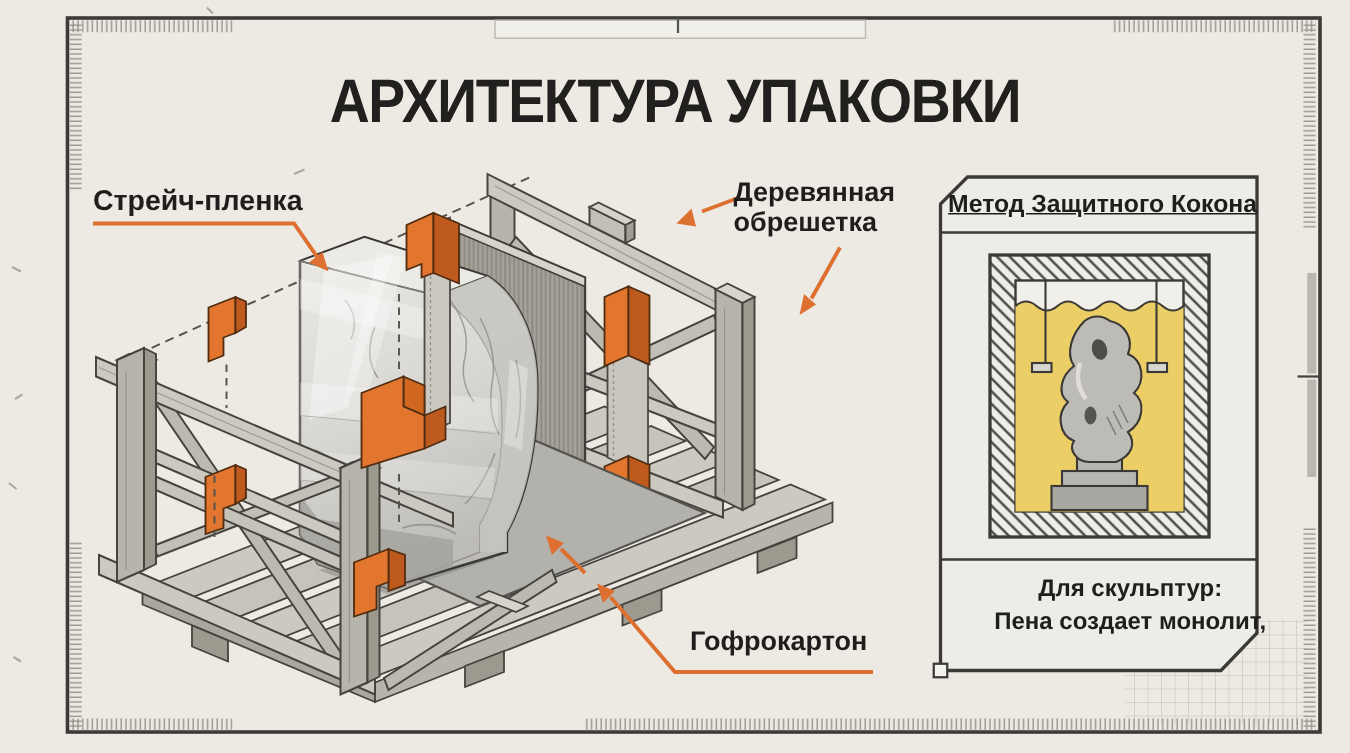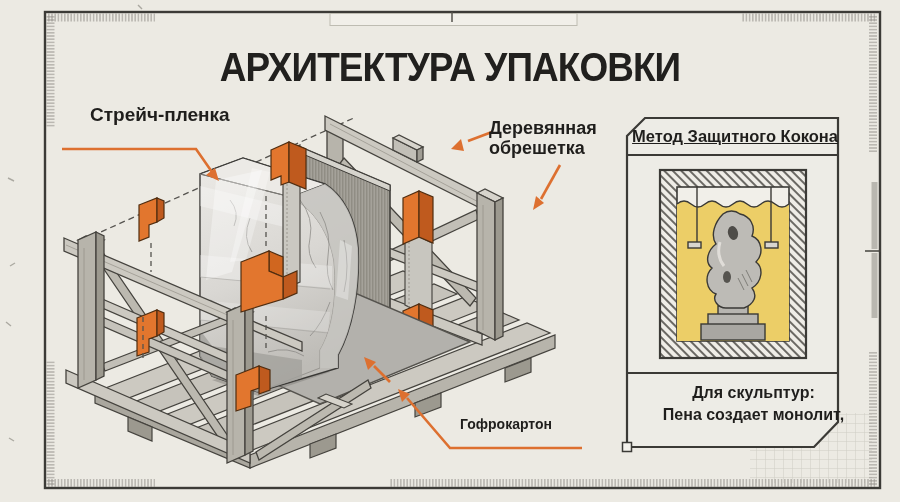--- a/index.html
+++ b/index.html
@@ -3,23 +3,23 @@
 <meta charset="utf-8">
 <style>
   html,body{margin:0;padding:0;background:#dedcd5;}
   .stage{position:relative;width:900px;height:502px;background:#0ea5e9;overflow:hidden;
          font-family:"Liberation Sans",sans-serif;}
   .stage svg{position:absolute;left:0;top:0;}
   .ovl{position:absolute;color:#1f1e1c;font-weight:bold;}
   .title{left:0;top:44px;width:900px;text-align:center;font-size:41px;letter-spacing:-1px;
          transform:scaleX(0.90);transform-origin:center;color:#21201e;white-space:nowrap;}
   .lbl{font-size:19px;line-height:1.12;white-space:nowrap;}
-  .lbl-stretch{left:62px;top:104px;margin-left:28px;}
+  .lbl-stretch{left:62px;top:124px;}
   .lbl-crate{left:489px;top:118px;font-size:18px;}
-  .lbl-cardboard{left:460px;top:417px;font-size:14px;}
+  .lbl-cardboard{left:460px;top:417px;font-size:18px;}
   .panel-title{left:627px;top:127px;width:211px;text-align:right;font-size:16.5px;text-decoration:underline;}
   .panel-caption{left:627px;top:382px;width:253px;text-align:center;font-size:16px;
                  line-height:1.35;font-weight:bold;}
 </style>
 </head>
 <body>
 
 <div class="stage">
 
 <svg width="900" height="502" viewBox="0 0 900 502">

